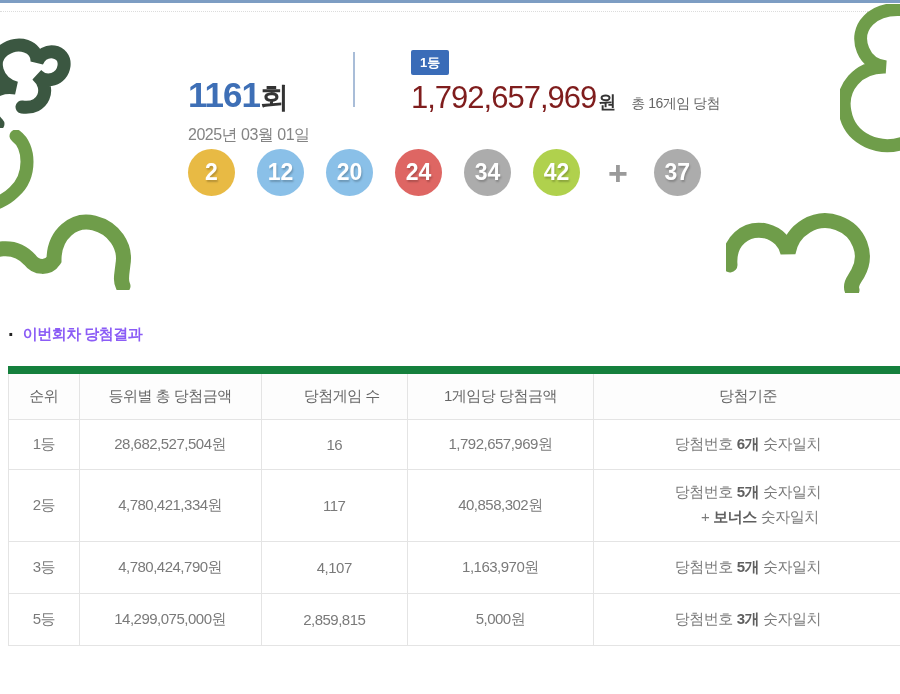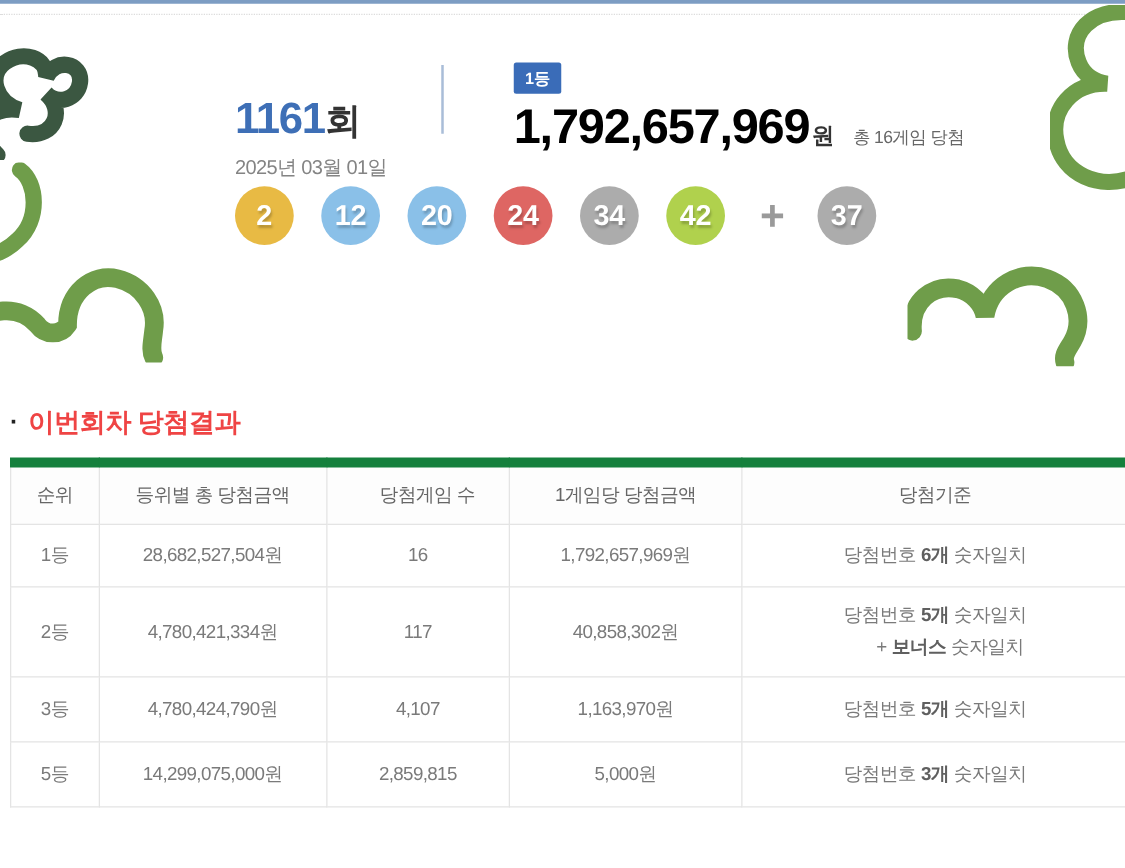--- a/index.html
+++ b/index.html
@@ -24,40 +24,40 @@
   .draw-date { color:#848484; font-size:16px; margin-top:7px; letter-spacing:-0.5px; }
 
   .v-divider { position:absolute; left:353px; top:52px; width:2px; height:55px; background:#a9bdd8; }
 
   .prize-block { position:absolute; left:411px; top:50px; }
   .rank-badge {
     display:inline-block; background:#3a6cb8; color:#fff;
     font-size:13px; font-weight:bold; padding:4px 9px 3px; border-radius:2px;
   }
   .prize-row { display:flex; align-items:baseline; margin-top:5px; }
-  .prize-amount { color:#000000; font-size:39px; font-weight:bold; letter-spacing:-1px; }
+  .prize-amount { color:#7f1d1d; font-size:31px; font-weight:normal; letter-spacing:-1px; }
   .prize-won { color:#333; font-size:18px; font-weight:bold; margin-left:2px; }
   .prize-total { color:#666; font-size:14px; margin-left:15px; letter-spacing:-0.5px; }
 
   
   .balls-row { position:absolute; left:188px; top:149px; display:flex; align-items:center; }
   .ball {
     width:47px; height:47px; border-radius:50%;
     display:flex; align-items:center; justify-content:center;
     color:#fff; font-size:23px; font-weight:bold;
     text-shadow: 1px 2px 2px rgba(0,0,0,0.22);
     margin-right:22px;
   }
   .ball:last-child { margin-right:0; }
   .plus-sign { color:#9a9a9a; font-size:34px; font-weight:bold; margin:0 26px 0 6px; line-height:1; }
 
   
   .section-title { position:absolute; left:8px; top:324px; display:flex; align-items:center; }
   .bullet { color:#222; font-size:20px; font-weight:bold; margin-right:8px; line-height:1; }
-  .title-text { color:#ef4444; font-size:21px; font-weight:bold; letter-spacing:-0.5px; }
+  .title-text { color:#8b5cf6; font-size:15px; font-weight:bold; letter-spacing:-0.5px; }
 
   
   .result-table {
     position:absolute; left:8px; top:366px; width:895px;
     border-collapse:collapse;
     border-top:8px solid #15803d;
   }
   .result-table th, .result-table td {
     border:1px solid #e4e4e4;
     text-align:center; vertical-align:middle;

